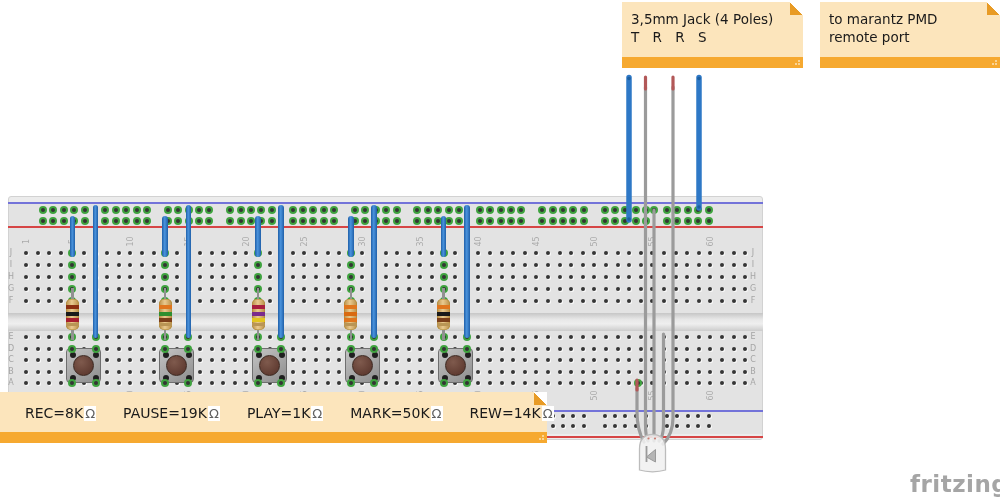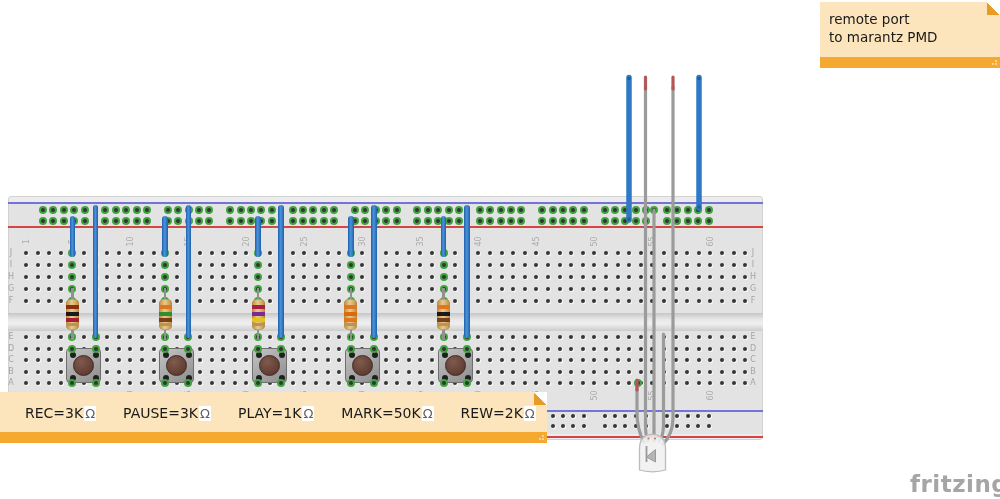--- a/index.html
+++ b/index.html
@@ -1132,37 +1132,45 @@
     <g>
       <path d="M639.5,470 L639.5,449 Q639.5,434.5 652.5,434.5 Q665.5,434.5 665.5,449 L665.5,470
                Q660,471.8 652.5,471.8 Q645,471.8 639.5,470 Z" fill="rgba(240,240,240,0.88)" stroke="#bcbcbc" stroke-width="1.3"></path>
       <circle cx="648.5" cy="438.5" r="1.1" fill="#c97d72"></circle>
       <circle cx="655" cy="438.5" r="1.1" fill="#c97d72"></circle>
       <path d="M646.5,446 L646.5,462" stroke="#9a9a9a" stroke-width="1.8" fill="none"></path>
       <path d="M646.5,457 L655.5,449.5 L655.5,462 Z" fill="#b5b5b5" stroke="#9a9a9a" stroke-width="1"></path>
     </g>
   </svg>
 
+  <div class="note" style="left:622px;top:2px;width:181px;height:66px;">
+    <div class="note-line">3,5mm Jack (4 Poles)</div>
+    <div class="note-line spaced">T  R  R  S</div>
+    <div class="fold"></div>
+    <div class="bar">
+        <div class="grip"></div>
+      </div>
+  </div>
 
   <div class="note" style="left:820px;top:2px;width:180px;height:66px;">
+    <div class="note-line">to marantz PMD</div>
     <div class="note-line">remote port</div>
-    <div class="note-line">to marantz PMD</div>
     <div class="fold"></div>
     <div class="bar">
         <div class="grip"></div>
       </div>
   </div>
 
   <div class="note" style="left:0;top:392px;width:547px;height:51px;">
     <div id="values-row">
-      <span class="val"><span>REC=3K</span><span class="omega">Ω</span></span>
-      <span class="val"><span>PAUSE=3K</span><span class="omega">Ω</span></span>
+      <span class="val"><span>REC=8K</span><span class="omega">Ω</span></span>
+      <span class="val"><span>PAUSE=19K</span><span class="omega">Ω</span></span>
       <span class="val"><span>PLAY=1K</span><span class="omega">Ω</span></span>
       <span class="val"><span>MARK=50K</span><span class="omega">Ω</span></span>
-      <span class="val"><span>REW=2K</span><span class="omega">Ω</span></span>
+      <span class="val"><span>REW=14K</span><span class="omega">Ω</span></span>
     </div>
     <div class="fold"></div>
     <div class="bar">
         <div class="grip"></div>
       </div>
   </div>
 
   <div id="watermark">fritzing</div>
 </div>
 

